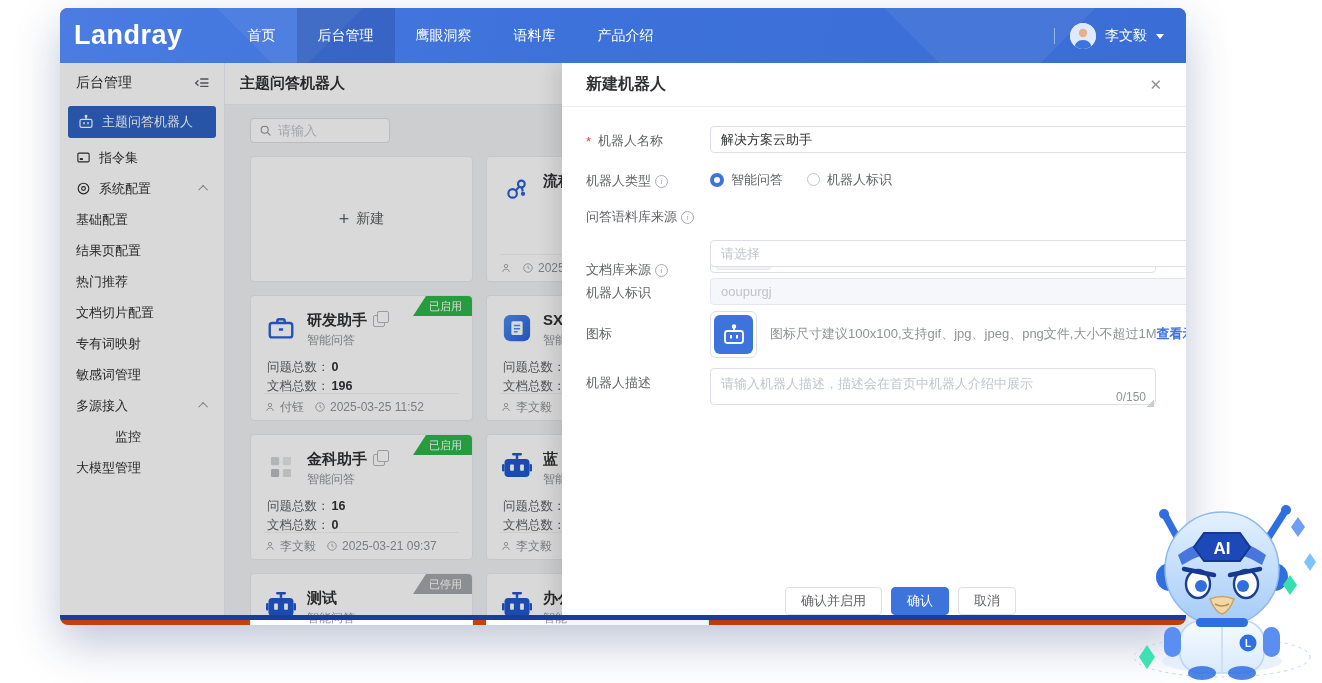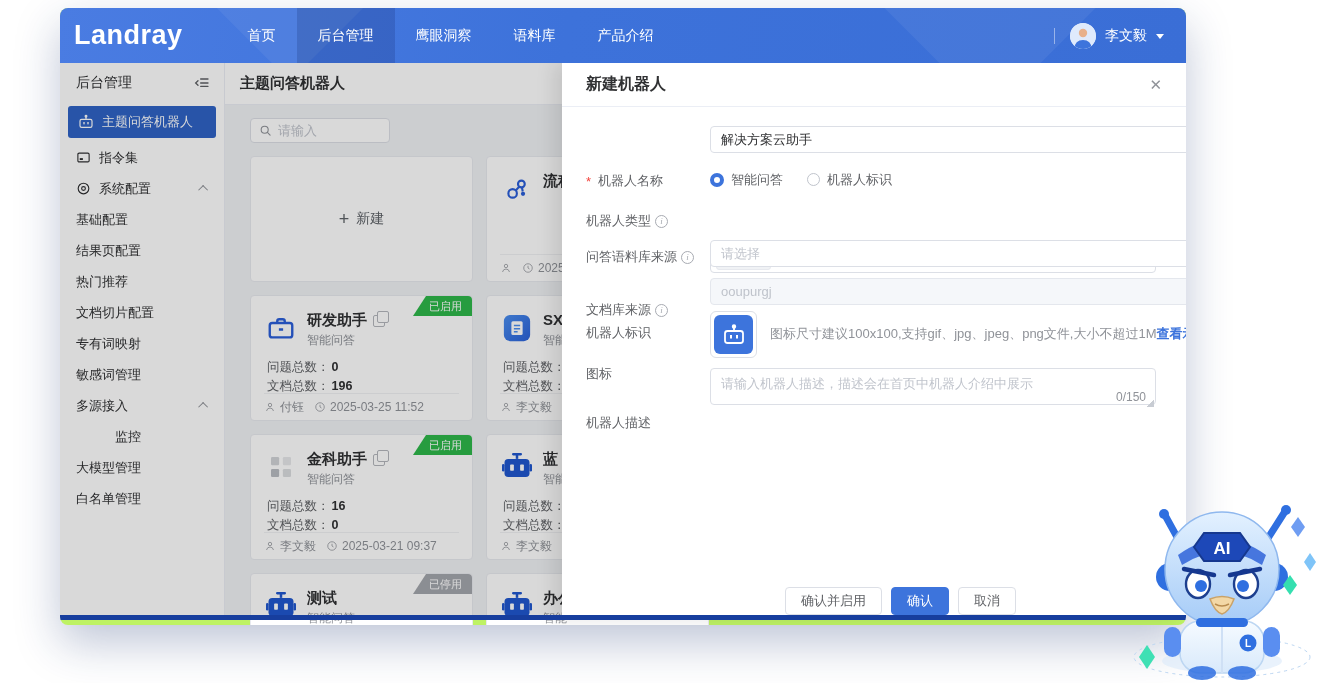--- a/index.html
+++ b/index.html
@@ -2,21 +2,21 @@
 <html><head>
 <meta charset="utf-8">
 <style>
   * { margin:0; padding:0; box-sizing:border-box; }
   html,body { background:#fff; }
   body { font-family:"Liberation Sans","DejaVu Sans",sans-serif; }
   .stage { position:relative; width:1322px; height:683px; background:#fff; overflow:hidden; }
 
   
   .window { position:absolute; left:60px; top:8px; width:1126px; height:617px;
-            border-radius:8px; overflow:hidden; background:#bef264;
+            border-radius:8px; overflow:hidden; background:#c2410c;
             box-shadow:0 18px 45px rgba(25,50,110,.28); }
 
   
   .navbar { position:absolute; left:0; top:0; right:0; height:55px;
             background:linear-gradient(100deg,#4a7ce2 0%,#3d72da 45%,#3a6ed6 100%);
             display:flex; align-items:center; z-index:8; overflow:hidden; }
   .nav-deco1,.nav-deco2 { position:absolute; background:rgba(255,255,255,.06); transform:rotate(45deg); }
   .nav-deco1 { width:160px; height:160px; left:150px; top:-120px; }
   .nav-deco2 { width:220px; height:220px; left:820px; top:-160px; }
   .logo { color:#fff; font-size:27px; font-weight:700; letter-spacing:.5px; margin:0 44px 0 14px; z-index:1; }
@@ -75,21 +75,21 @@
   .copy-ic::before { content:""; position:absolute; left:3px; top:-5px; width:10px; height:10px; border:1.3px solid #b4b7bd; border-radius:2px; background:#fff; }
 
   
   .overlay { position:absolute; left:0; right:0; top:0; bottom:0; background:rgba(0,0,0,.15); z-index:4; }
 
   
   .drawer { position:absolute; right:0; top:0; bottom:0; width:624px; background:#fff; z-index:6; box-shadow:-8px 0 18px rgba(0,0,0,.10); }
   .drawer-header { height:44px; display:flex; align-items:center; justify-content:space-between; padding:0 24px; border-bottom:1px solid #ebeef5; }
   .drawer-title { font-size:16px; font-weight:700; color:#303133; }
   .drawer-close { color:#909399; font-size:15px; cursor:pointer; }
-  .form-label { position:absolute; left:24px; width:122px; font-size:13px; color:#606266; display:flex; align-items:center; gap:4px;margin-top:40px; }
+  .form-label { position:absolute; left:24px; width:122px; font-size:13px; color:#606266; display:flex; align-items:center; gap:4px; }
   .req::before { content:"*"; color:#f2443d; margin-right:3px; }
   .info-ic { display:inline-flex; width:13px; height:13px; border:1px solid #a8abb2; border-radius:50%; color:#a8abb2; font-size:9px; align-items:center; justify-content:center; font-style:italic; font-family:"Liberation Serif",serif; }
   .ctrl { position:absolute; left:148px; width:446px; }
   .inp { width:100%; height:27px; border:1px solid #dcdfe6; border-radius:4px; font-size:13px; color:#303133; padding:0 10px; outline:none; font-family:inherit; background:#fff; }
   .inp::placeholder { color:#c0c4cc; }
   .inp.disabled { background:#f5f7fa; border-color:#e4e7ed; color:#bfc3cb; }
   .radio-line { display:flex; align-items:center; gap:24px; height:27px; }
   .radio { display:flex; align-items:center; gap:7px; font-size:13px; color:#606266; cursor:pointer; }
   .rdot { width:13px; height:13px; border-radius:50%; border:1px solid #c0c4cc; background:#fff; }
   .rdot.sel { border:4px solid #3d74dc; width:14px; height:14px; }
@@ -213,23 +213,20 @@
         <div class="sb-item lvl1">
           <span>多源接入</span>
           <span class="sb-caret"></span>
         </div>
         <div class="sb-item lvl2">
             <span>监控</span>
           </div>
         <div class="sb-item lvl1">
             <span>大模型管理</span>
           </div>
-        <div class="sb-item lvl1">
-            <span>白名单管理</span>
-          </div>
       </div>
 
       <div class="content">
         <div class="content-header">
           <span class="page-title">主题问答机器人</span>
         </div>
         <div class="content-scroll">
           <div class="search-box">
             <svg width="13" height="13" viewBox="0 0 24 24" fill="none" stroke="#909399" stroke-width="2" stroke-linecap="round">
                 <circle cx="10.5" cy="10.5" r="6.5"></circle>

